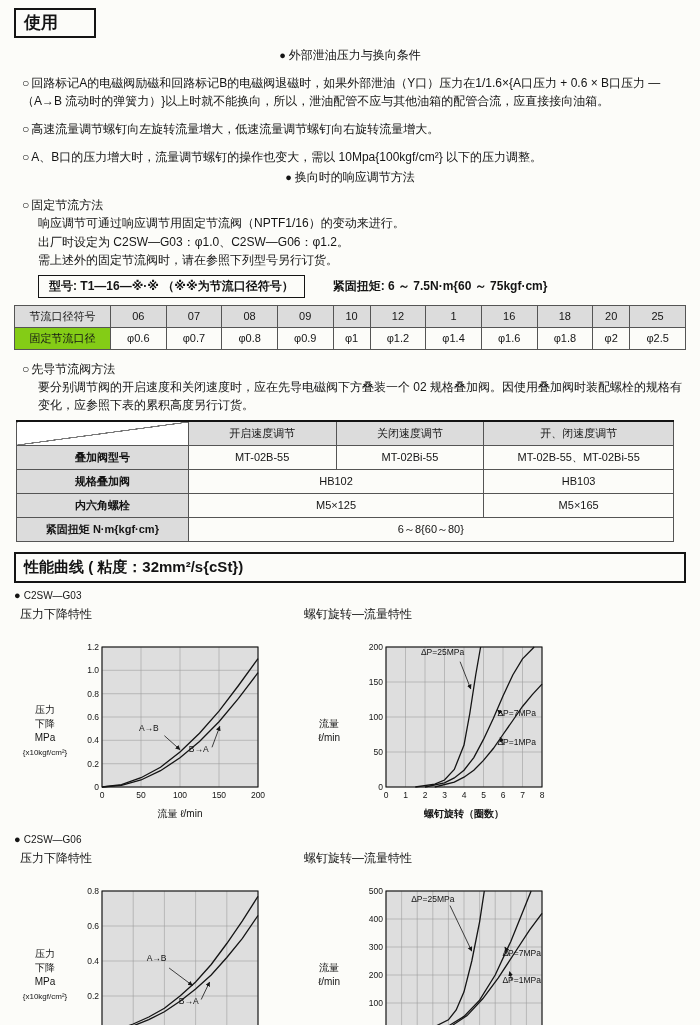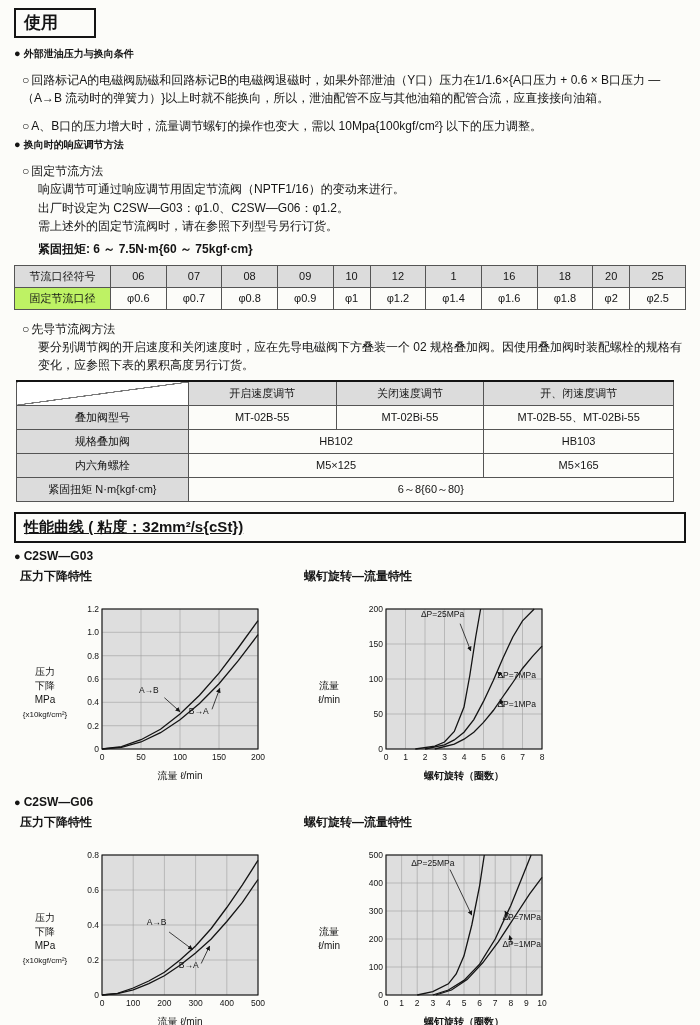--- a/index.html
+++ b/index.html
@@ -3,73 +3,75 @@
 <meta charset="utf-8">
 <style>
   * { margin:0; padding:0; box-sizing:border-box; }
   html,body { background:#efefec; }
   body { font-family:"Liberation Sans","DejaVu Sans",sans-serif; color:#141414; }
   .page { width:700px; min-height:1025px; margin:0 auto; background:#fcfcf9; padding:8px 14px 12px 14px; }
 
   .title-box { display:inline-block; border:2px solid #141414; font-size:17px; font-weight:bold;
                padding:1px 36px 2px 8px; margin-bottom:6px; }
 
-  .h-solid { font-weight:bold; font-size:10px; margin-top:3px; }
+  .h-solid { font-weight:normal; font-size:12px; margin-top:3px;text-align:center; }
   .h-solid::before { content:"● "; font-size:11px; }
   .item-circ { margin-left:8px; font-size:12px; line-height:1.5; margin-top:10px; }
   .item-circ::before { content:"○"; margin-right:2px; }
   .sub { margin-left:24px; font-size:12px; line-height:1.55; }
 
   .model-line { display:flex; align-items:center; gap:28px; margin:5px 0 7px 24px; font-size:12px; }
   .model-box { border:1px solid #141414; padding:2px 10px; font-weight:bold; }
   .torque { font-weight:bold;text-align:center; }
 
   table { border-collapse:collapse; }
   .t1 { width:100%; margin:3px 0 8px 0; font-size:11px; }
   .t1 th, .t1 td { border:1px solid #555; text-align:center; padding:3px 2px; font-weight:normal; }
   .t1 tr.hdr th { background:#dcdcdc; }
-  .t1 .lbl { background:#bef264; width:96px; }
+  .t1 .lbl { background:#84cc16; width:96px; }
 
   .t2 { width:658px; margin:5px 0 10px 2px; font-size:11px; border-top:2px solid #141414; }
   .t2 th, .t2 td { border:1px solid #555; text-align:center; padding:4px 3px; font-weight:normal; }
   .t2 .hdr { background:#dcdcdc; }
-  .t2 .lbl { background:#dcdcdc; }
+  .t2 .lbl { background:#dcdcdc;font-weight:bold; }
   .t2 .diag { background:
       linear-gradient(to bottom right, #fff calc(50% - 0.6px), #777 calc(50% - 0.6px), #777 calc(50% + 0.6px), #fff calc(50% + 0.6px)); }
 
-  .perf-box { border:2px solid #141414; font-size:15px; font-weight:bold; padding:4px 8px; margin:10px 0 6px 0;text-decoration:underline; }
-
-  .model-h { font-weight:bold; font-size:12px; margin:5px 0 3px 0; }
+  .perf-box { border:2px solid #141414; font-size:15px; font-weight:bold; padding:4px 8px; margin:10px 0 6px 0; }
+
+  .model-h { font-weight:normal; font-size:10px; margin:5px 0 3px 0; }
   .model-h::before { content:"● "; font-size:11px; }
   .model-section { margin-bottom:8px; }
   .charts-row { display:flex; gap:34px; margin-left:4px; }
-  .chart-title { font-weight:bold; font-size:12px; margin:2px 0 14px 2px; }
+  .chart-title { font-weight:normal; font-size:12px; margin:2px 0 14px 2px; }
   .chart-flex { display:flex; align-items:center; }
   .ylab { width:54px; font-size:10px; text-align:center; line-height:1.4; }
   .ylab .small { font-size:8px; }
 </style>
 </head>
 <body>
 
 <div class="page">
 
   <div class="title-box">使用</div>
 
   <div class="h-solid">外部泄油压力与换向条件</div>
   <p class="item-circ">回路标记A的电磁阀励磁和回路标记B的电磁阀退磁时，如果外部泄油（Y口）压力在1/1.6×{A口压力 + 0.6 × B口压力 —（A→B 流动时的弹簧力）}以上时就不能换向，所以，泄油配管不应与其他油箱的配管合流，应直接接向油箱。</p>
 
+  <p class="item-circ">高速流量调节螺钉向左旋转流量增大，低速流量调节螺钉向右旋转流量增大。</p>
   <p class="item-circ">A、B口的压力增大时，流量调节螺钉的操作也变大，需以 10Mpa{100kgf/cm²} 以下的压力调整。</p>
 
   <div class="h-solid">换向时的响应调节方法</div>
   <p class="item-circ">固定节流方法</p>
   <p class="sub">响应调节可通过响应调节用固定节流阀（NPTF1/16）的变动来进行。</p>
   <p class="sub">出厂时设定为 C2SW—G03：φ1.0、C2SW—G06：φ1.2。</p>
   <p class="sub">需上述外的固定节流阀时，请在参照下列型号另行订货。</p>
 
   <div class="model-line">
+    <span class="model-box">型号: T1—16—※·※ （※※为节流口径符号）</span>
     <span class="torque">紧固扭矩: 6 ～ 7.5N·m{60 ～ 75kgf·cm}</span>
   </div>
 
   <table class="t1">
     <tbody>
         <tr class="hdr">
       <th class="lbl">节流口径符号</th>
       <th>06</th>
       <th>07</th>
       <th>08</th>

